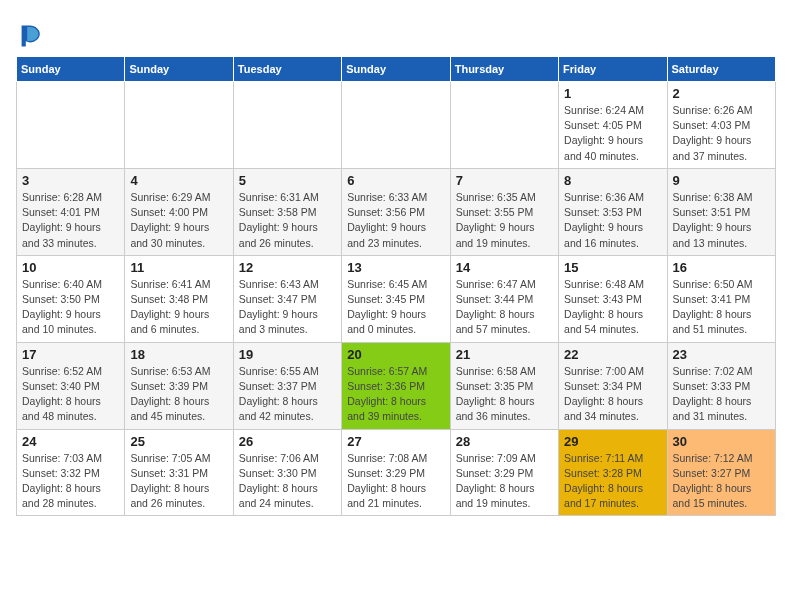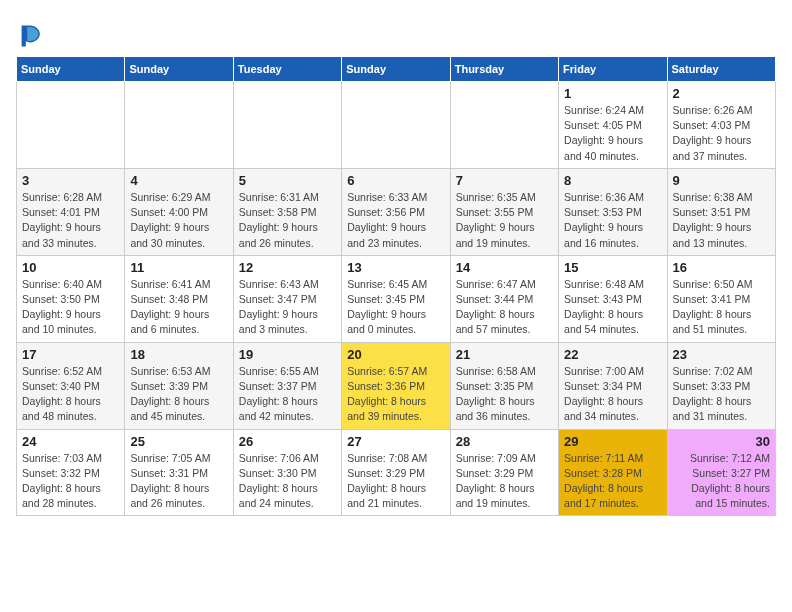--- a/index.html
+++ b/index.html
@@ -208,21 +208,21 @@
           <div class="cell-info">Sunrise: 6:52 AM<br>Sunset: 3:40 PM<br>Daylight: 8 hours<br>and 48 minutes.</div>
         </td>
         <td style="background: rgb(245, 245, 245);">
           <span class="day-num">18</span>
           <div class="cell-info">Sunrise: 6:53 AM<br>Sunset: 3:39 PM<br>Daylight: 8 hours<br>and 45 minutes.</div>
         </td>
         <td style="background: rgb(245, 245, 245);">
           <span class="day-num">19</span>
           <div class="cell-info">Sunrise: 6:55 AM<br>Sunset: 3:37 PM<br>Daylight: 8 hours<br>and 42 minutes.</div>
         </td>
-        <td style="background: #fde047; margin-top: 26px;">
+        <td style="background: #84cc16; margin-top: 26px;">
           <span class="day-num">20</span>
           <div class="cell-info">Sunrise: 6:57 AM<br>Sunset: 3:36 PM<br>Daylight: 8 hours<br>and 39 minutes.</div>
         </td>
         <td style="background: rgb(245, 245, 245); margin-left: 32px;">
           <span class="day-num">21</span>
           <div class="cell-info">Sunrise: 6:58 AM<br>Sunset: 3:35 PM<br>Daylight: 8 hours<br>and 36 minutes.</div>
         </td>
         <td style="background: rgb(245, 245, 245);">
           <span class="day-num">22</span>
           <div class="cell-info">Sunrise: 7:00 AM<br>Sunset: 3:34 PM<br>Daylight: 8 hours<br>and 34 minutes.</div>
@@ -250,19 +250,19 @@
           <div class="cell-info">Sunrise: 7:08 AM<br>Sunset: 3:29 PM<br>Daylight: 8 hours<br>and 21 minutes.</div>
         </td>
         <td style="background: rgb(255, 255, 255);">
           <span class="day-num">28</span>
           <div class="cell-info">Sunrise: 7:09 AM<br>Sunset: 3:29 PM<br>Daylight: 8 hours<br>and 19 minutes.</div>
         </td>
         <td style="background: #eab308;">
           <span class="day-num">29</span>
           <div class="cell-info">Sunrise: 7:11 AM<br>Sunset: 3:28 PM<br>Daylight: 8 hours<br>and 17 minutes.</div>
         </td>
-        <td style="background: #f0abfc; text-align: right;">
+        <td style="background: #fdba74;">
           <span class="day-num">30</span>
           <div class="cell-info">Sunrise: 7:12 AM<br>Sunset: 3:27 PM<br>Daylight: 8 hours<br>and 15 minutes.</div>
         </td>
       </tr>
     </tbody>
 </table>
 
 </body></html>

